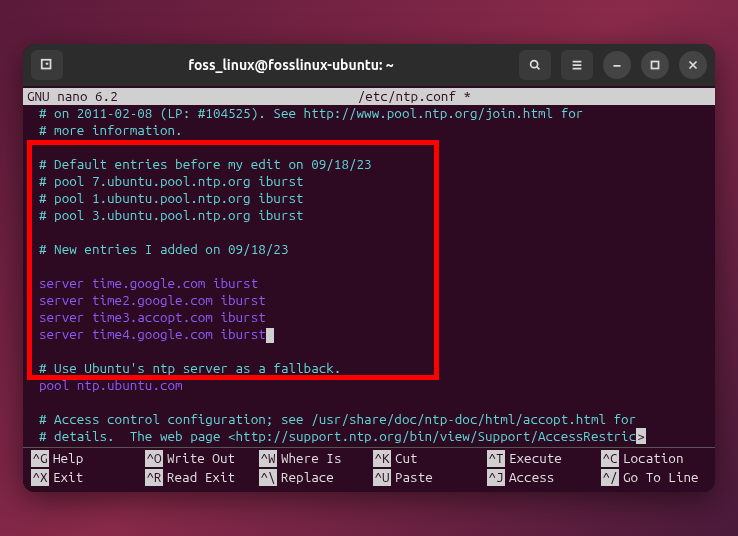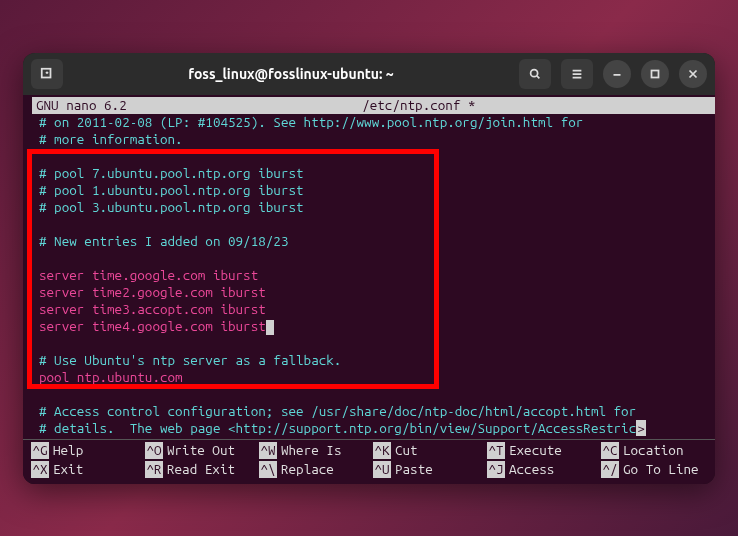--- a/index.html
+++ b/index.html
@@ -55,32 +55,31 @@
       font-size: 13.5px;
       line-height: 17px;
       color: #d0d0d0;
     }
     .nano-header {
       background: #d0d0d0;
       color: #2d0922;
       display: flex;
       padding: 0 4px;
       font-weight: normal;
-      margin-left: 9px;
     }
     .nano-header .app { flex: 0 0 auto; }
     .nano-header .file { flex: 1; text-align: center; }
     .nano-header .mod { flex: 0 0 auto; }
     .content {
       padding: 0 16px;
       position: relative;
     }
     .line { white-space: pre; min-height: 17px; }
     .comment { color: #5fd7d7; }
-    .normal { color: #ec4899; }
+    .normal { color: #8b5cf6; }
     .highlight-box {
       position: absolute;
       border: 5px solid #ff0000;
       left: 4px;
       top: 35px;
       width: 412px;
       height: 240px;
       pointer-events: none;
     }
     .cursor {
@@ -167,20 +166,21 @@
     <div class="nano-header">
       <span class="app">  GNU nano 6.2</span>
       <span class="file">/etc/ntp.conf *</span>
       <span class="mod"></span>
     </div>
 
     <div class="content" id="content">
         <div class="line comment"># on 2011-02-08 (LP: #104525). See http://www.pool.ntp.org/join.html for</div>
         <div class="line comment"># more information.</div>
         <div class="line "></div>
+        <div class="line comment"># Default entries before my edit on 09/18/23</div>
         <div class="line comment"># pool 7.ubuntu.pool.ntp.org iburst</div>
         <div class="line comment"># pool 1.ubuntu.pool.ntp.org iburst</div>
         <div class="line comment"># pool 3.ubuntu.pool.ntp.org iburst</div>
         <div class="line "></div>
         <div class="line comment"># New entries I added on 09/18/23</div>
         <div class="line "></div>
         <div class="line normal">server time.google.com iburst</div>
         <div class="line normal">server time2.google.com iburst</div>
         <div class="line normal">server time3.accopt.com iburst</div>
         <div class="line normal">server time4.google.com iburst<span class="cursor"></span></div>

